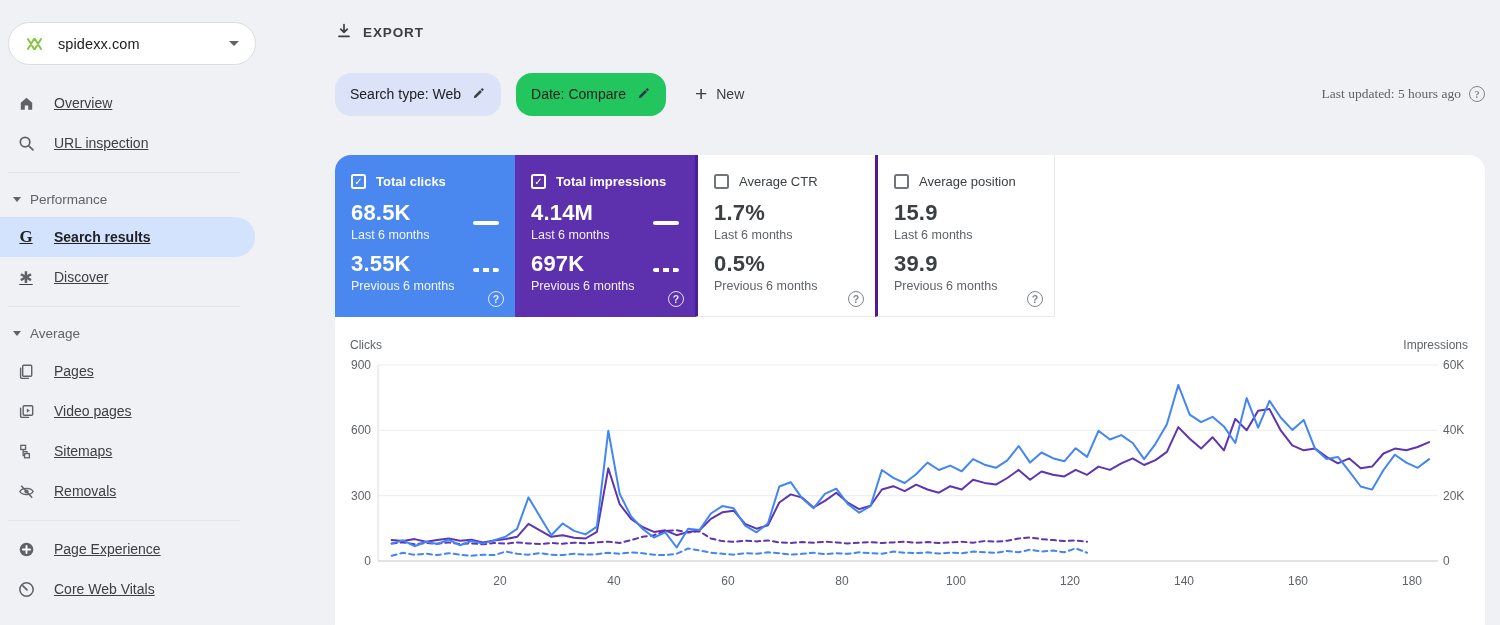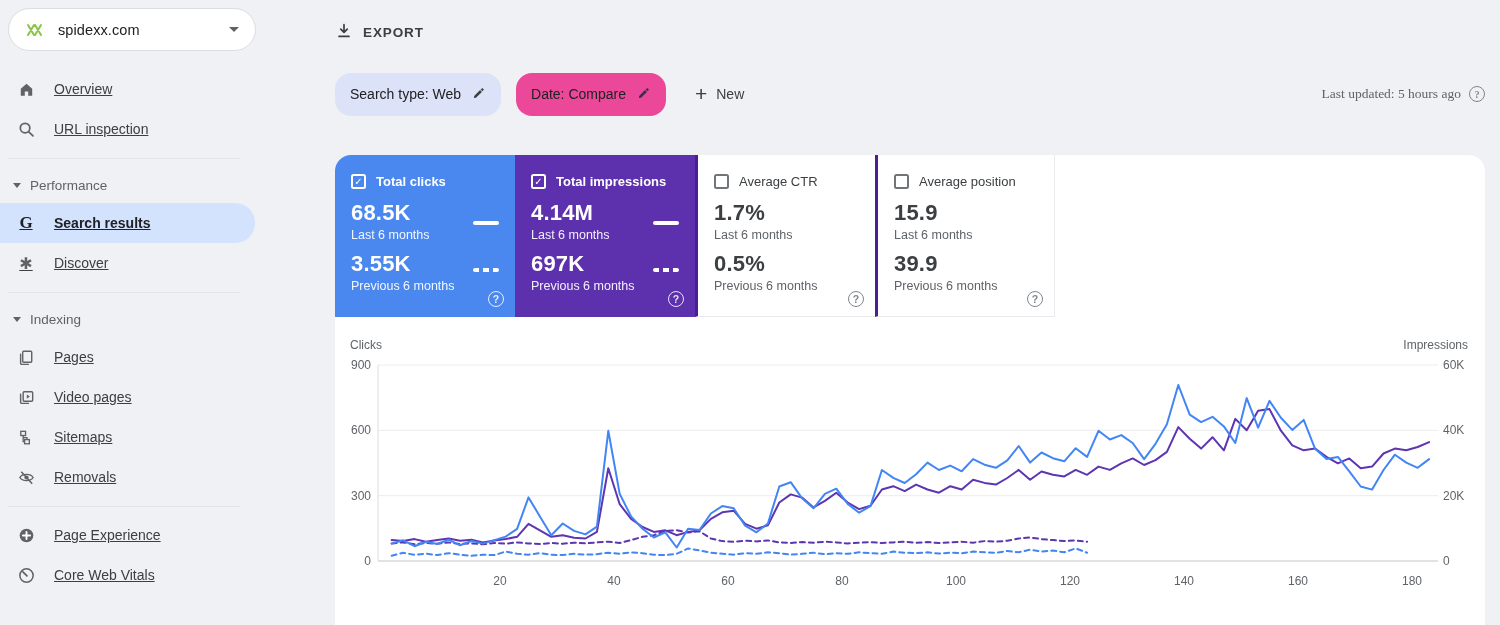--- a/index.html
+++ b/index.html
@@ -8,21 +8,21 @@
     width:1500px; height:625px; overflow:hidden; position:relative;
     background:#eff1f4; color:#3c4043;
     font-family:"Liberation Sans","DejaVu Sans",sans-serif;
     -webkit-font-smoothing:antialiased;
   }
   .app { display:flex; width:1500px; height:625px; }
 
   
   .sidebar { width:280px; flex:0 0 280px; }
   .property-pill {
-    margin:8px 0 0 8px; width:248px; height:43px; background:#fff;
+    margin:22px 0 0 8px; width:248px; height:43px; background:#fff;
     border:1px solid #dadce0; border-radius:24px;
     display:flex; align-items:center; gap:13px; padding:0 16px; cursor:pointer;
   }
   .favicon { width:20px; height:20px; flex:0 0 20px; display:flex; align-items:center; justify-content:center; background:#fdfdfb; }
   .property-name { flex:1; font-size:14.5px; color:#202124; font-weight:500; letter-spacing:.1px; }
   .tri-down { width:0; height:0; border-left:5px solid transparent; border-right:5px solid transparent; border-top:5.5px solid #5f6368; }
   .tri-down.small { border-left-width:4.5px; border-right-width:4.5px; border-top-width:5px; }
   .nav { margin-top:18px; }
   .nav-item {
     height:40px; display:flex; align-items:center; gap:18px; padding-left:16px;
@@ -37,21 +37,21 @@
 
   
   .main { flex:1; padding:0 15px 0 55px; }
   .title-row { margin-top:14px; height:36px; display:flex; align-items:center; justify-content:space-between; }
   .page-title { font-size:20.5px; color:#202124; font-weight:400; }
   .export-btn { display:flex; align-items:center; gap:10px; font-size:13.5px; font-weight:700; letter-spacing:.9px; color:#3c4043; cursor:pointer; padding-right:6px; }
 
   .filter-row { margin-top:28px; height:32px; display:flex; align-items:center; }
   .chip { height:43px; border-radius:16px; display:flex; align-items:center; gap:11px; padding:0 15px; font-size:14px; color:#202124; cursor:pointer; }
   .chip-light { background:#dce3f9; }
-  .chip-dark { background:#ec4899; margin-left:15px; }
+  .chip-dark { background:#22c55e; margin-left:15px; }
   .new-btn { margin-left:29px; display:flex; align-items:center; gap:9px; font-size:14px; color:#3c4043; cursor:pointer; }
   .plus-glyph { font-size:21px; font-weight:400; color:#3c4043; line-height:1; margin-top:-2px; }
   .last-updated { margin-left:auto; display:flex; align-items:flex-start; gap:8px; font-size:13.5px; color:#5f6368;font-family:Liberation Serif, serif; }
   .help-circle { width:16px; height:16px; border:1.5px solid #80868b; border-radius:50%; color:#80868b;
     display:flex; align-items:center; justify-content:center; font-size:10.5px; font-weight:700; cursor:pointer; }
 
   
   .panel { margin-top:45px; background:#fff; border-radius:16px 16px 0 0; height:470px; position:relative; box-shadow:0 0 1px rgba(0,0,0,.04); }
   .cards { display:flex; width:721px; }
   .card { width:180px; height:162px; position:relative; padding:19px 16px 0 16px; cursor:pointer; }
@@ -133,21 +133,21 @@
         <span class="nicon">
             <span class="asterisk-glyph">✱</span>
           </span>
         <span>Discover</span>
       </div>
 
       <div class="divider"></div>
 
       <div class="section-header">
         <span class="tri-down small"></span>
-        <span>Indexing</span>
+        <span>Average</span>
       </div>
       <div class="nav-item">
         <span class="nicon">
           <svg width="19" height="19" viewBox="0 0 20 20">
               <path d="M7 3.5 H14.5 A1 1 0 0 1 15.5 4.5 V14 A1 1 0 0 1 14.5 15 H7 A1 1 0 0 1 6 14 V4.5 A1 1 0 0 1 7 3.5 Z" fill="none" stroke="#5f6368" stroke-width="1.5"></path>
               <path d="M3.8 6.5 V16 A1.2 1.2 0 0 0 5 17.2 H12" fill="none" stroke="#5f6368" stroke-width="1.5" stroke-linecap="round"></path>
             </svg>
         </span>
         <span>Pages</span>
       </div>

